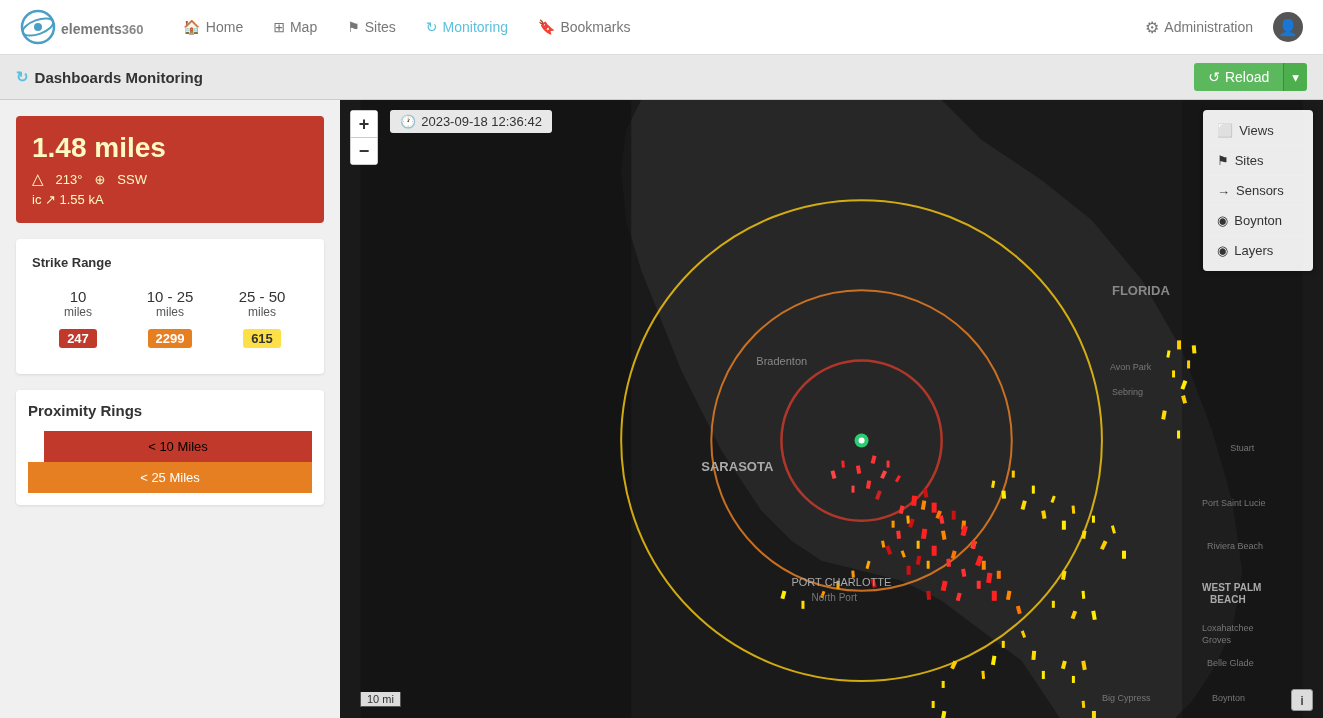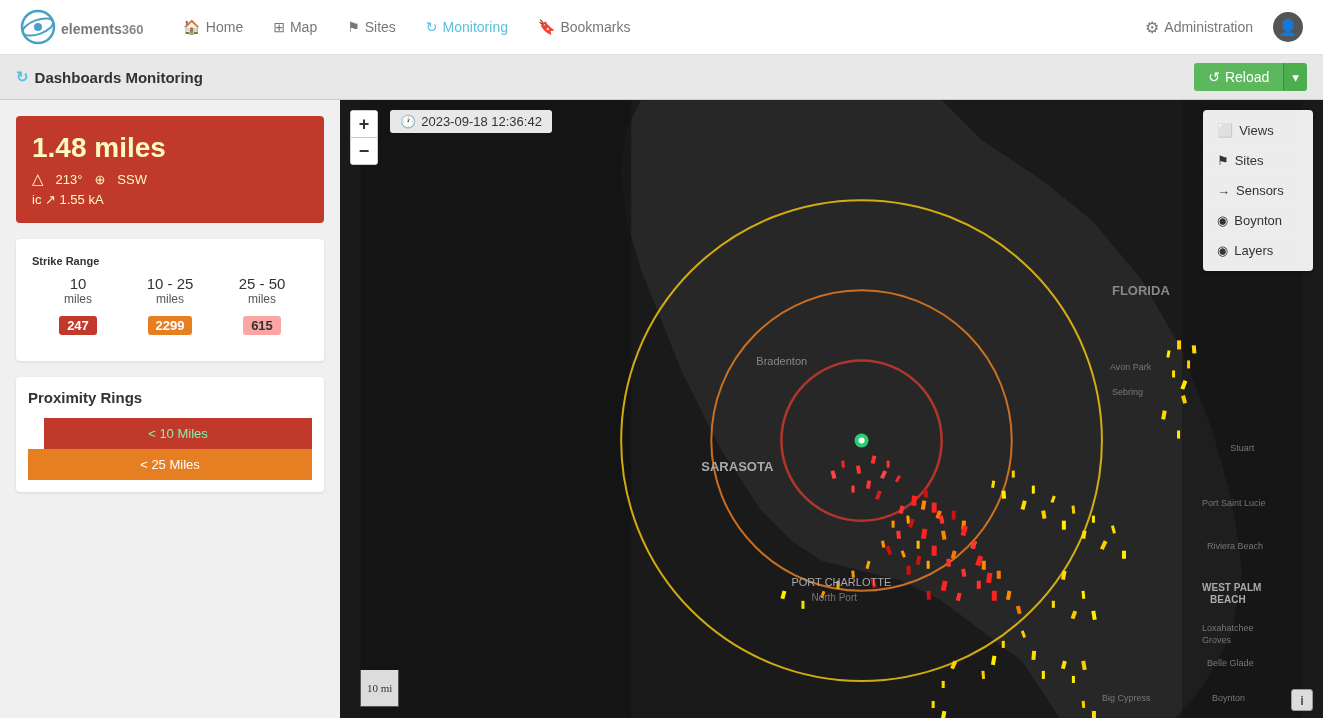--- a/index.html
+++ b/index.html
@@ -162,23 +162,23 @@
     }
 
     
     .card {
       background: #fff;
       border-radius: 4px;
       padding: 16px;
       box-shadow: 0 1px 3px rgba(0,0,0,0.1);
     }
     .card-title {
-      font-size: 11px;
+      font-size: 13px;
       font-weight: 600;
-      margin-bottom: 8px;
+      margin-bottom: 18px;
     }
     .range-headers {
       display: flex;
       gap: 0;
       margin-bottom: 10px;
     }
     .range-col {
       flex: 1;
       text-align: center;
     }
@@ -202,21 +202,21 @@
     .badge {
       display: inline-block;
       padding: 2px 8px;
       border-radius: 3px;
       font-size: 13px;
       font-weight: bold;
       color: #fff;
     }
     .badge-red { background: #c0392b; }
     .badge-orange { background: #e67e22; }
-    .badge-yellow { background: #fca5a5; color: #333; }
+    .badge-yellow { background: #fde047; color: #333; }
     .range-note {
       font-size: 12px;
       color: #555;
       margin-top: 6px;
     }
 
     
     .proximity-card {
       background: #fff;
       border-radius: 4px;
@@ -227,21 +227,21 @@
       font-size: 15px;
       font-weight: 600;
       margin-bottom: 12px;
     }
     .prox-ring {
       padding: 8px 12px;
       text-align: center;
       font-size: 13px;
       font-weight: 500;
     }
-    .prox-ring-red { background: #c0392b; color: #86efac; margin-left: 16px; }
+    .prox-ring-red { background: #c0392b; color: #000000; margin-left: 16px; }
     .prox-ring-orange { background: #e67e22; color: #fff; }
     .prox-ring-yellow { background: #f1c40f; color: #333; }
 
     
     .map-area {
       flex: 1;
       position: relative;
       background: #1a1a1a;
       overflow: hidden;
     }
@@ -313,24 +313,23 @@
 
     
     .map-scale {
       position: absolute;
       bottom: 14px;
       left: 20px;
       z-index: 10;
       background: rgba(255,255,255,0.85);
       border: 1px solid #555;
       border-top: none;
-      padding: 12px 6px;
+      padding: 1px 6px;
       font-size: 11px;
       color: #333;
-      font-family: Liberation Serif, serif;
     }
 
     
     .map-info-btn {
       position: absolute;
       bottom: 10px;
       right: 10px;
       z-index: 10;
       width: 22px;
       height: 22px;

